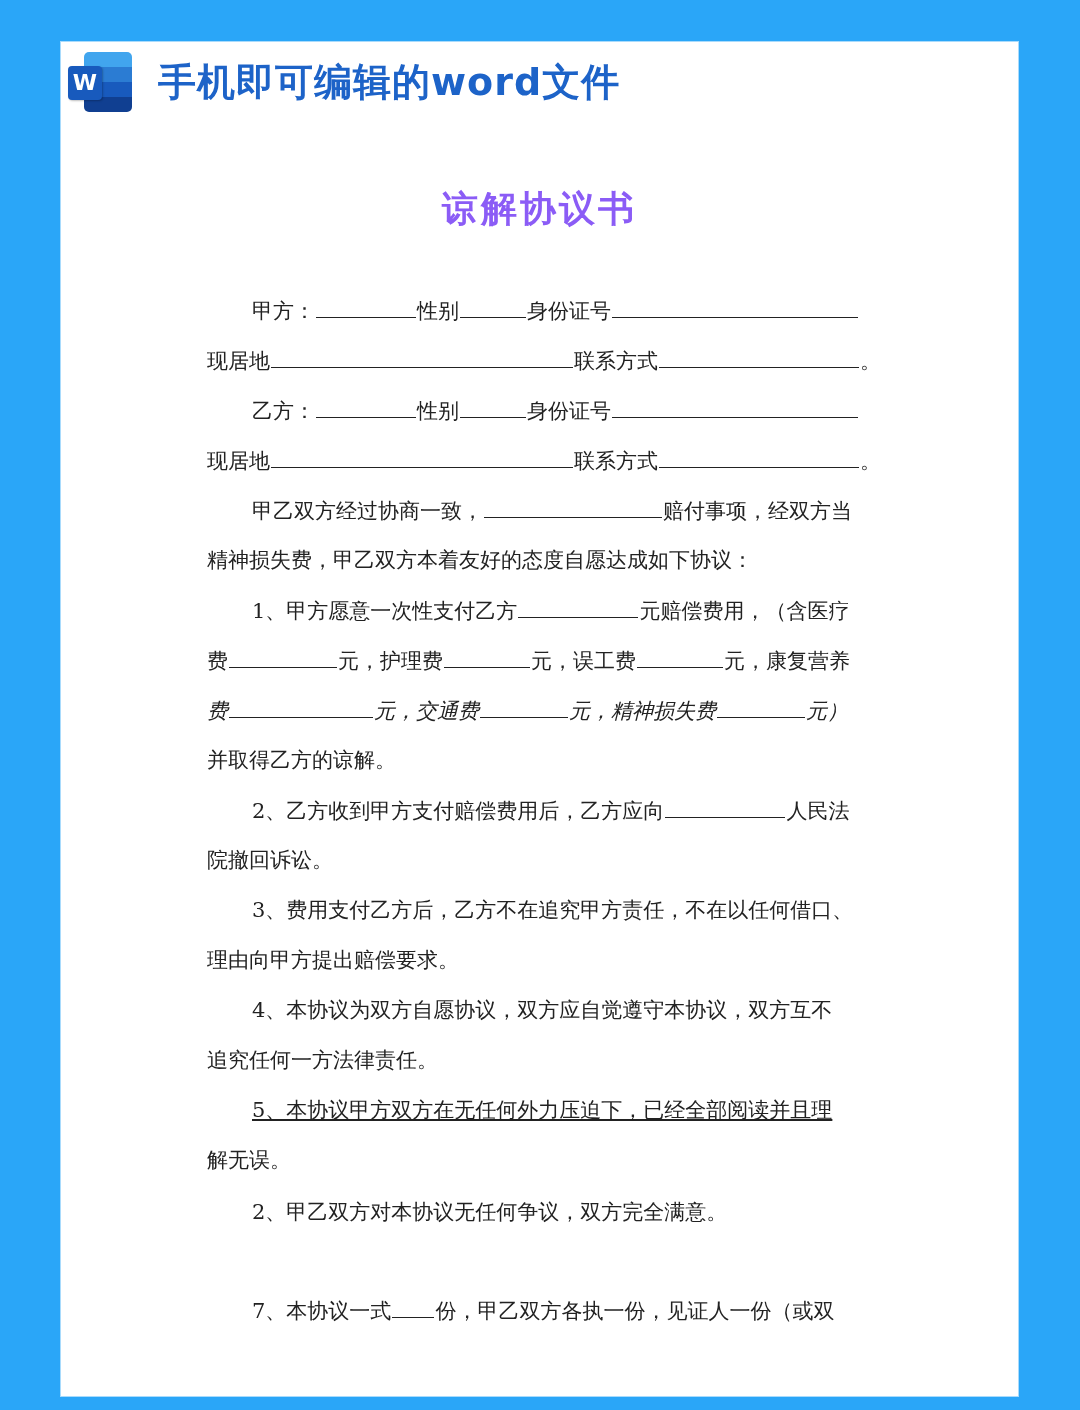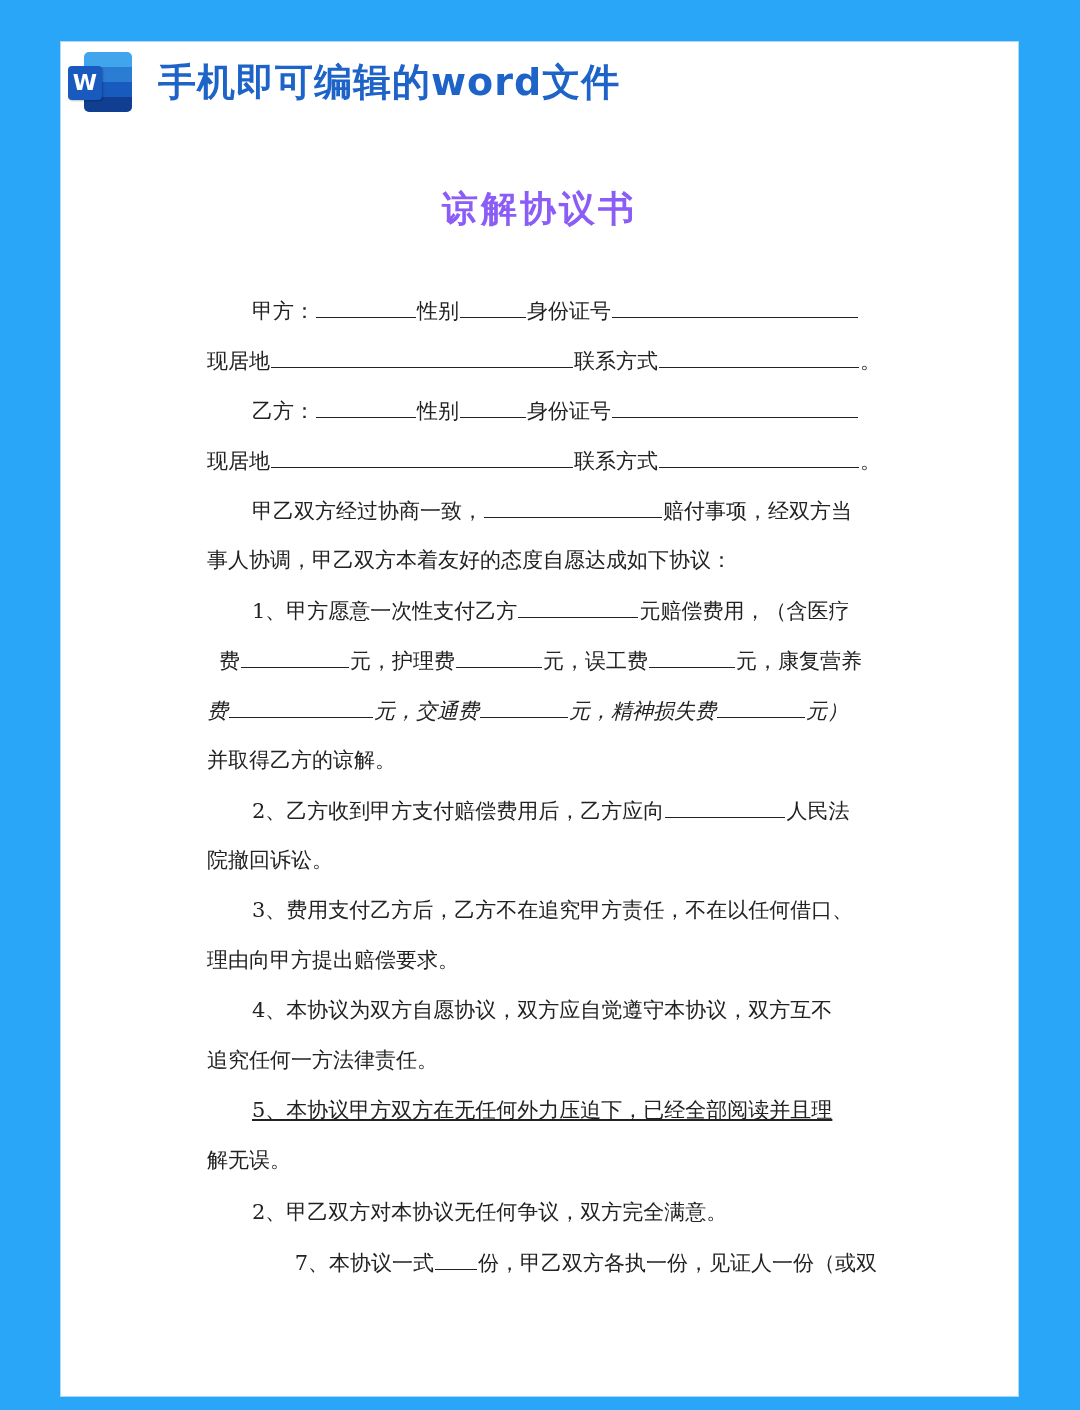--- a/index.html
+++ b/index.html
@@ -90,26 +90,26 @@
     <span>乙方：</span><span class="blank" style="width:100px"></span><span>性别</span><span class="blank" style="width:66px"></span><span>身份证号</span><span class="blank" style="width:246px"></span>
   </div>
 
   <div class="line" style="top:403px;">
     <span>现居地</span><span class="blank" style="width:302px"></span><span>联系方式</span><span class="blank" style="width:200px"></span><span>。</span>
   </div>
 
   <div class="line indent" style="top:453px;">
     <span>甲乙双方经过协商一致，</span><span class="blank" style="width:178px"></span><span>赔付事项，经双方当</span>
   </div>
-  <div class="line" style="top:503px;">事人协调，甲乙双方本着友好的态度自愿达成如下协议：</div>
+  <div class="line" style="top:503px;">精神损失费，甲乙双方本着友好的态度自愿达成如下协议：</div>
 
   <div class="line indent" style="top:553px;">
     <span>1、甲方愿意一次性支付乙方</span><span class="blank" style="width:120px"></span><span>元赔偿费用，（含医疗</span>
   </div>
-  <div class="line" style="top:603px;margin-left:12px;">
+  <div class="line" style="top:603px;">
     <span>费</span><span class="blank" style="width:108px"></span><span>元，护理费</span><span class="blank" style="width:86px"></span><span>元，误工费</span><span class="blank" style="width:86px"></span><span>元，康复营养</span>
   </div>
   <div class="line" style="top:653px;font-style:italic;">
     <span>费</span><span class="blank" style="width:144px"></span><span>元，交通费</span><span class="blank" style="width:88px"></span><span>元，精神损失费</span><span class="blank" style="width:88px"></span><span>元）</span>
   </div>
   <div class="line" style="top:703px;">并取得乙方的谅解。</div>
 
   <div class="line indent" style="top:753px;">
     <span>2、乙方收到甲方支付赔偿费用后，乙方应向</span><span class="blank" style="width:120px"></span><span>人民法</span>
   </div>
@@ -119,17 +119,17 @@
   <div class="line" style="top:903px;">理由向甲方提出赔偿要求。</div>
 
   <div class="line indent" style="top:953px;">4、本协议为双方自愿协议，双方应自觉遵守本协议，双方互不</div>
   <div class="line" style="top:1003px;">追究任何一方法律责任。</div>
 
   <div class="line indent" style="top:1053px;text-decoration:underline;">5、本协议甲方双方在无任何外力压迫下，已经全部阅读并且理</div>
   <div class="line" style="top:1103px;">解无误。</div>
 
   <div class="line indent" style="top:1155px;">2、甲乙双方对本协议无任何争议，双方完全满意。</div>
 
-  <div class="line indent" style="top:1205px;text-align:right;">
+  <div class="line indent" style="top:1253px;">
     <span>7、本协议一式</span><span class="blank" style="width:42px"></span><span>份，甲乙双方各执一份，见证人一份（或双</span>
   </div>
 
 </div>
 
 </body></html>

